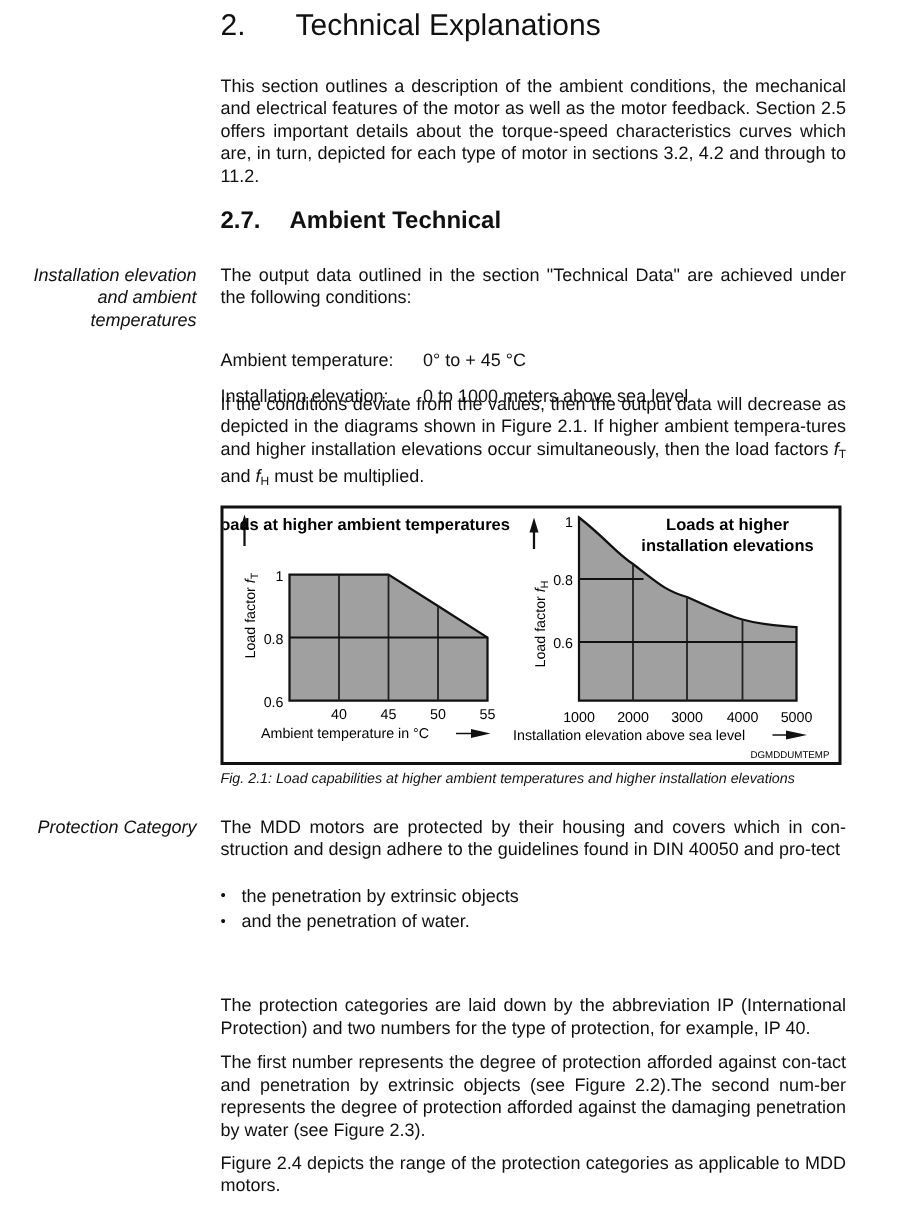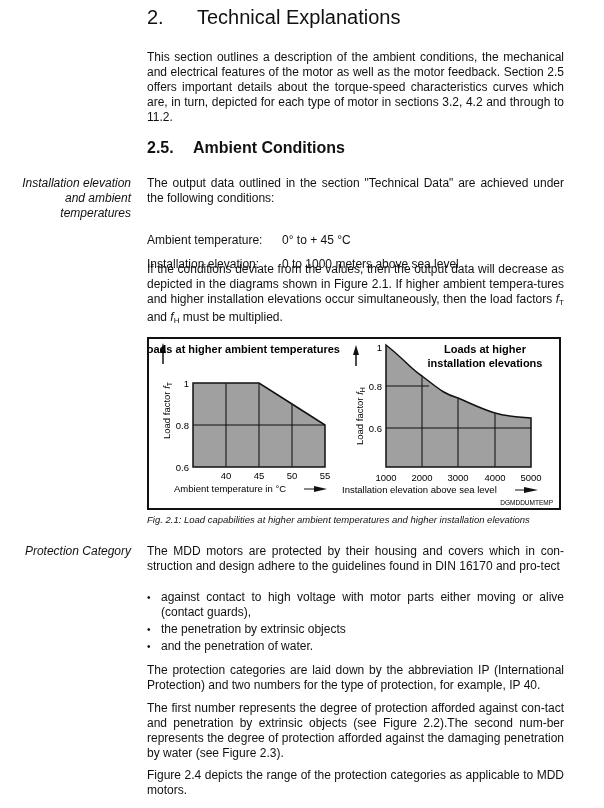--- a/index.html
+++ b/index.html
@@ -26,21 +26,21 @@
 </head>
 <body>
 
 <div class="abs h1">
   <span class="num">2.</span><span>Technical Explanations</span>
 </div>
 
 <div class="abs para" style="top:50px;">This section outlines a description of the ambient conditions, the mechanical and electrical features of the motor as well as the motor feedback. Section 2.5 offers important details about the torque-speed characteristics curves which are, in turn, depicted for each type of motor in sections 3.2, 4.2 and through to 11.2.</div>
 
 <div class="abs h2">
-  <span class="num">2.5.</span><span>Ambient Conditions</span>
+  <span class="num">2.7.</span><span>Ambient Technical</span>
 </div>
 
 <div class="abs side" style="top:176px;">
   <div>Installation elevation</div>
   <div>and ambient</div>
   <div>temperatures</div>
 </div>
 
 <div class="abs para" style="top:176px;">The output data outlined in the section "Technical Data" are achieved under the following conditions:</div>
 
@@ -105,23 +105,22 @@
       <line x1="366" y1="151" x2="381" y2="151" stroke="#111" stroke-width="1"></line>
       <polygon points="375,148 389,151 375,154" fill="#111"></polygon>
       <text x="404" y="166" font-size="6.5" text-anchor="end">DGMDDUMTEMP</text>
     </g>
   </svg>
 </div>
 <div class="abs caption">Fig. 2.1: Load capabilities at higher ambient temperatures and higher installation elevations</div>
 
 <div class="abs side" style="top:544px;">Protection Category</div>
 
-<div class="abs para" style="top:544px;">The MDD motors are protected by their housing and covers which in con-struction and design adhere to the guidelines found in DIN 16170 and pro-tect</div>
+<div class="abs para" style="top:544px;">The MDD motors are protected by their housing and covers which in con-struction and design adhere to the guidelines found in DIN 40050 and pro-tect</div>
 
 <ul class="abs bullets" style="top:590px;">
-  <li>against contact to high voltage with motor parts either moving or alive (contact guards),</li>
   <li>the penetration by extrinsic objects</li>
   <li>and the penetration of water.</li>
 </ul>
 
 <div class="abs para" style="top:663px;">The protection categories are laid down by the abbreviation IP (International Protection) and two numbers for the type of protection, for example, IP 40.</div>
 <div class="abs para" style="top:701px;">The first number represents the degree of protection afforded against con-tact and penetration by extrinsic objects (see Figure 2.2).The second num-ber represents the degree of protection afforded against the damaging penetration by water (see Figure 2.3).</div>
 <div class="abs para" style="top:768px;">Figure 2.4 depicts the range of the protection categories as applicable to MDD motors.</div>
 
 </body></html>

